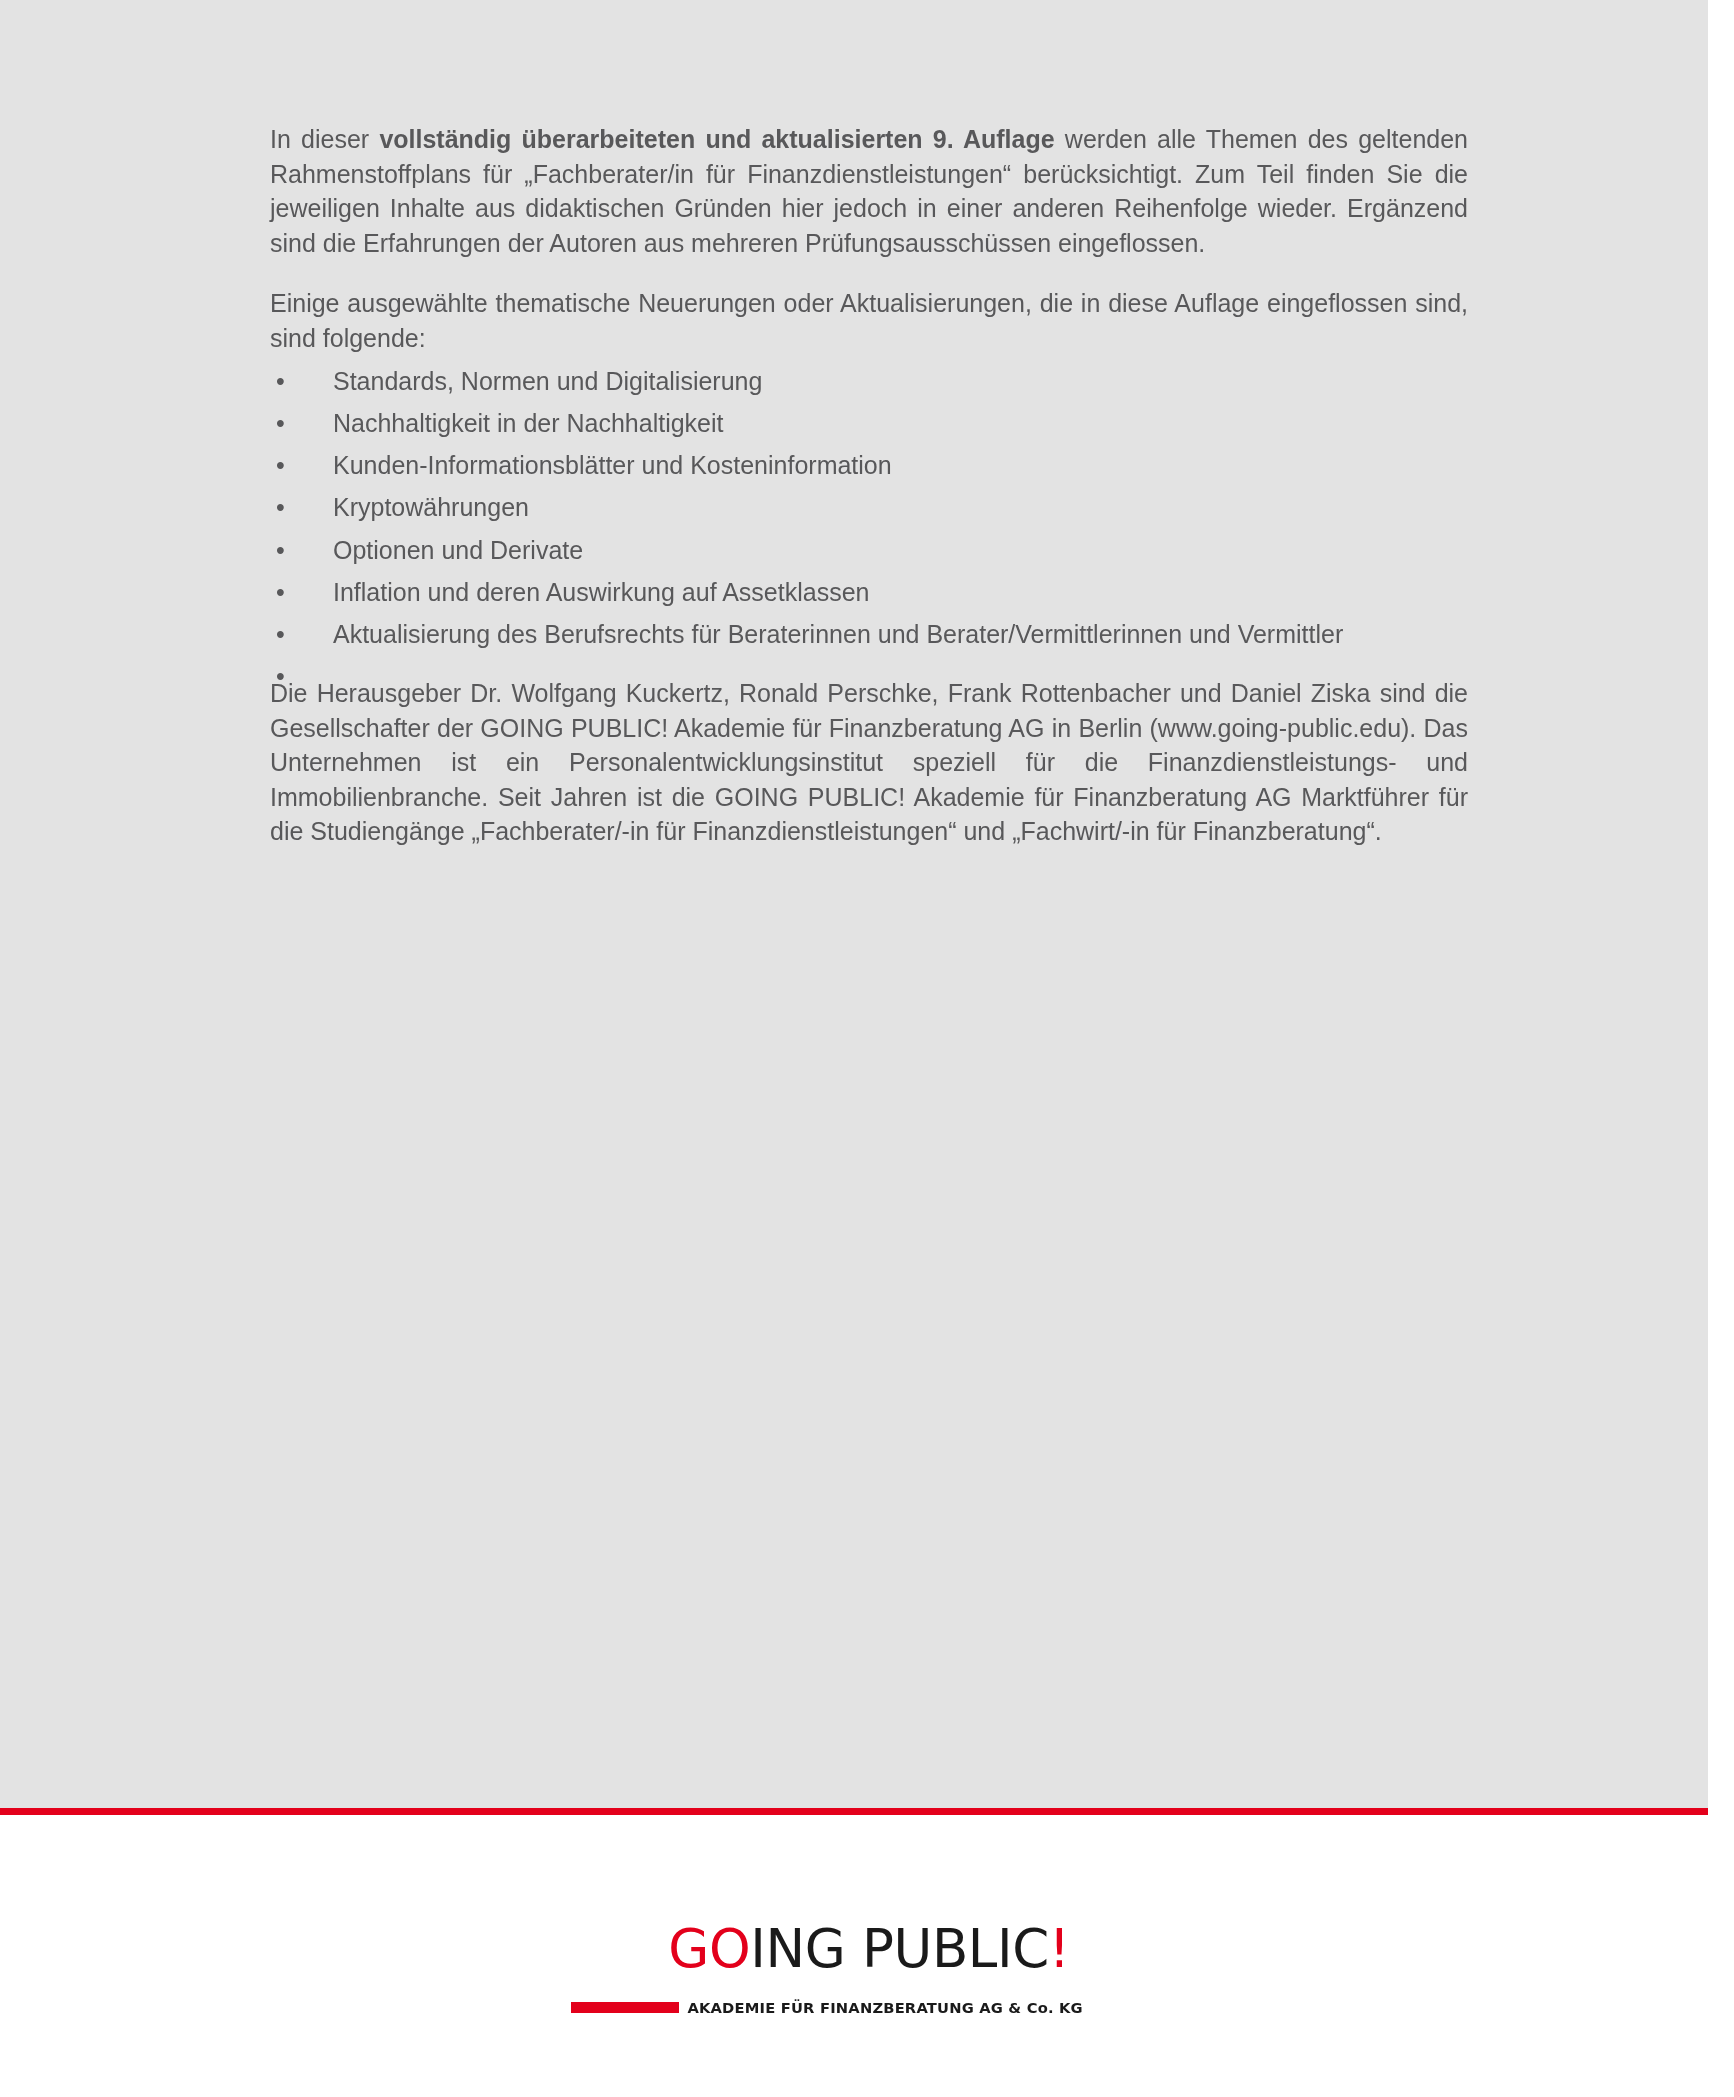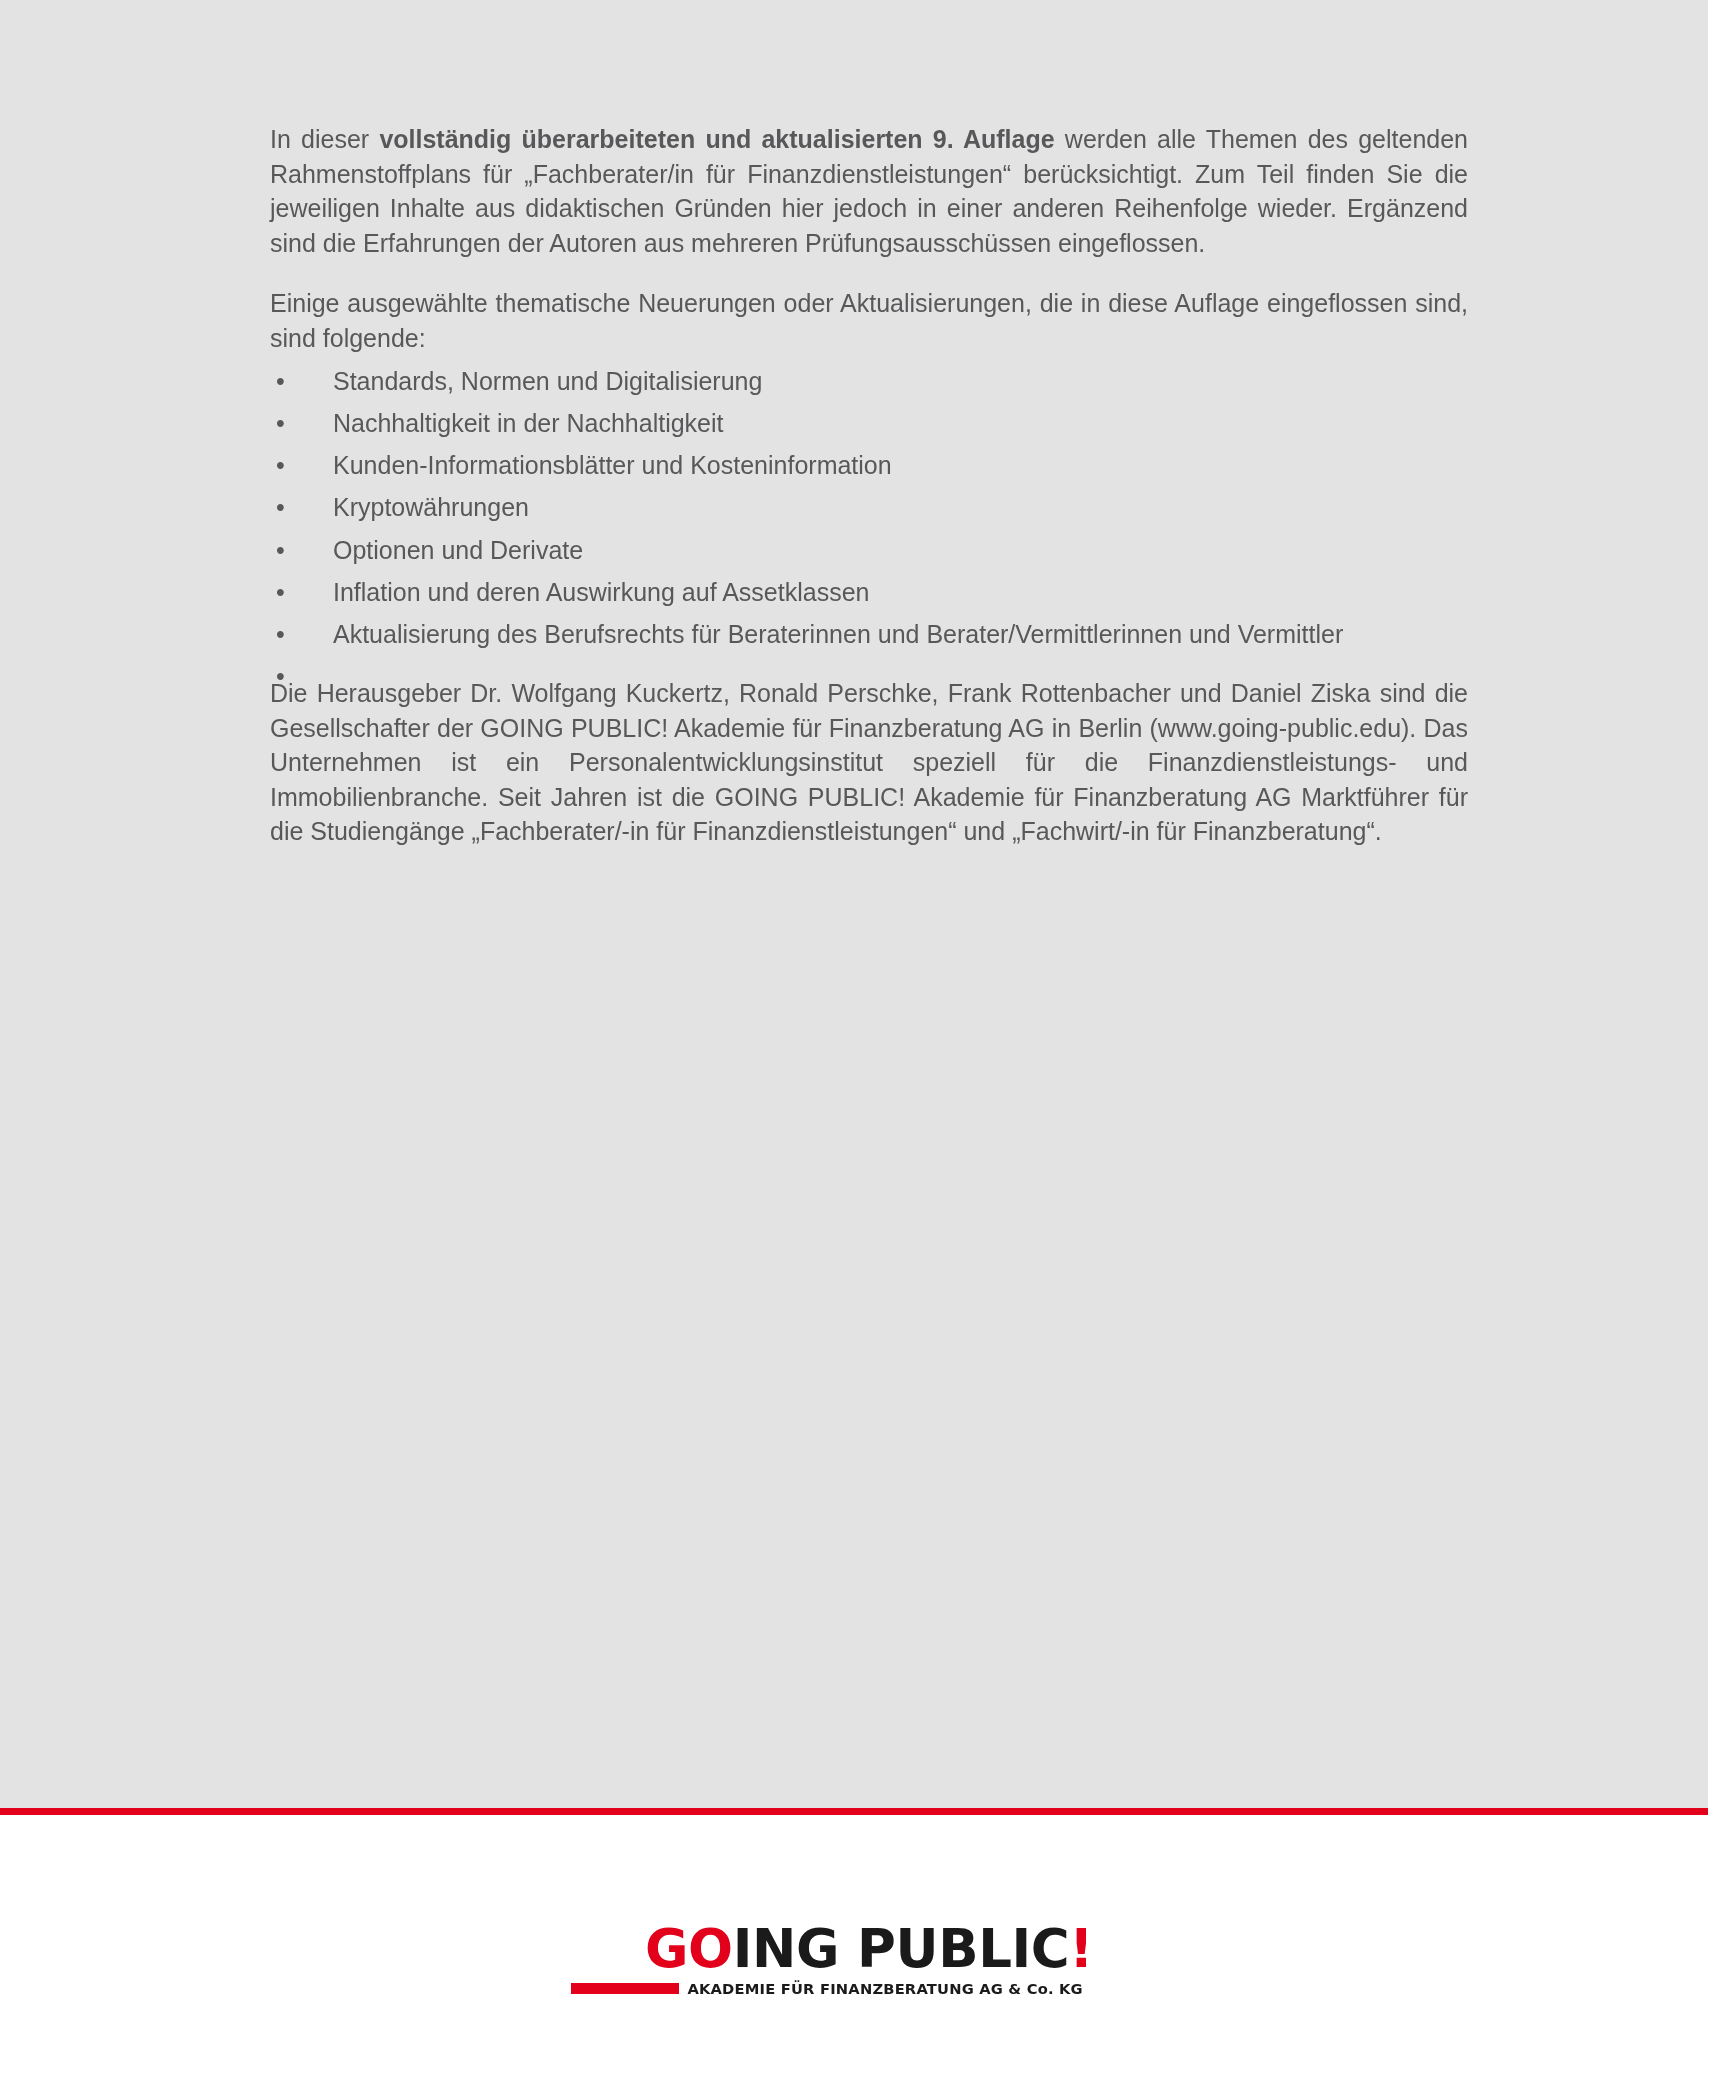--- a/index.html
+++ b/index.html
@@ -123,37 +123,37 @@
   .logo-block {
     position: absolute;
     left: 571px;
     top: 1922px;
     width: 596px;
     text-align: center;
   }
   .logo-word {
     font-family: "DejaVu Sans", sans-serif;
     font-size: 53px;
-    font-weight: bold;
+    font-weight: normal;
     letter-spacing: -0.4px;
     line-height: 1;
     color: #1a1a1a;
     white-space: nowrap;
   }
   .logo-word .go {
     color: #e3001b;
   }
   .logo-word .bang {
     color: #e3001b;
   }
   .logo-under {
     display: flex;
     align-items: center;
     justify-content: flex-start;
-    margin-top: 5px;
+    margin-top: 24px;
   }
   .logo-bar {
     width: 108px;
     height: 11px;
     background: #e3001b;
     margin-right: 8.4px;
     flex: 0 0 auto;
   }
   .logo-sub {
     font-family: "DejaVu Sans", sans-serif;

